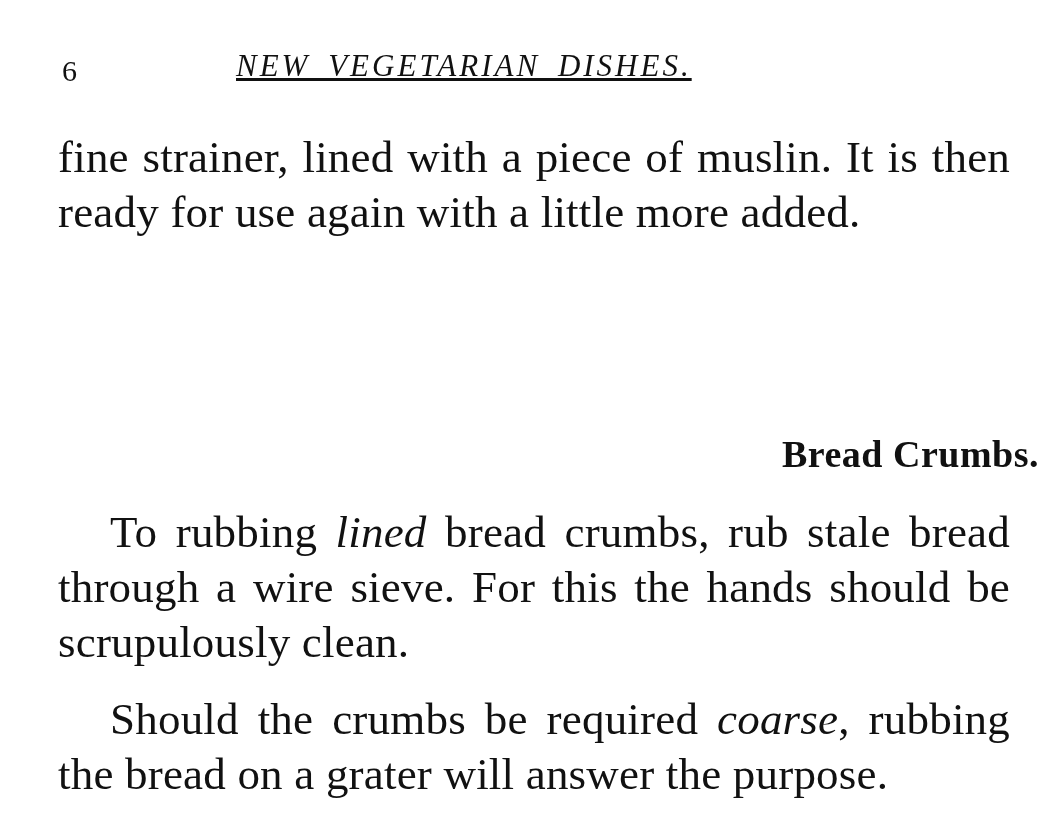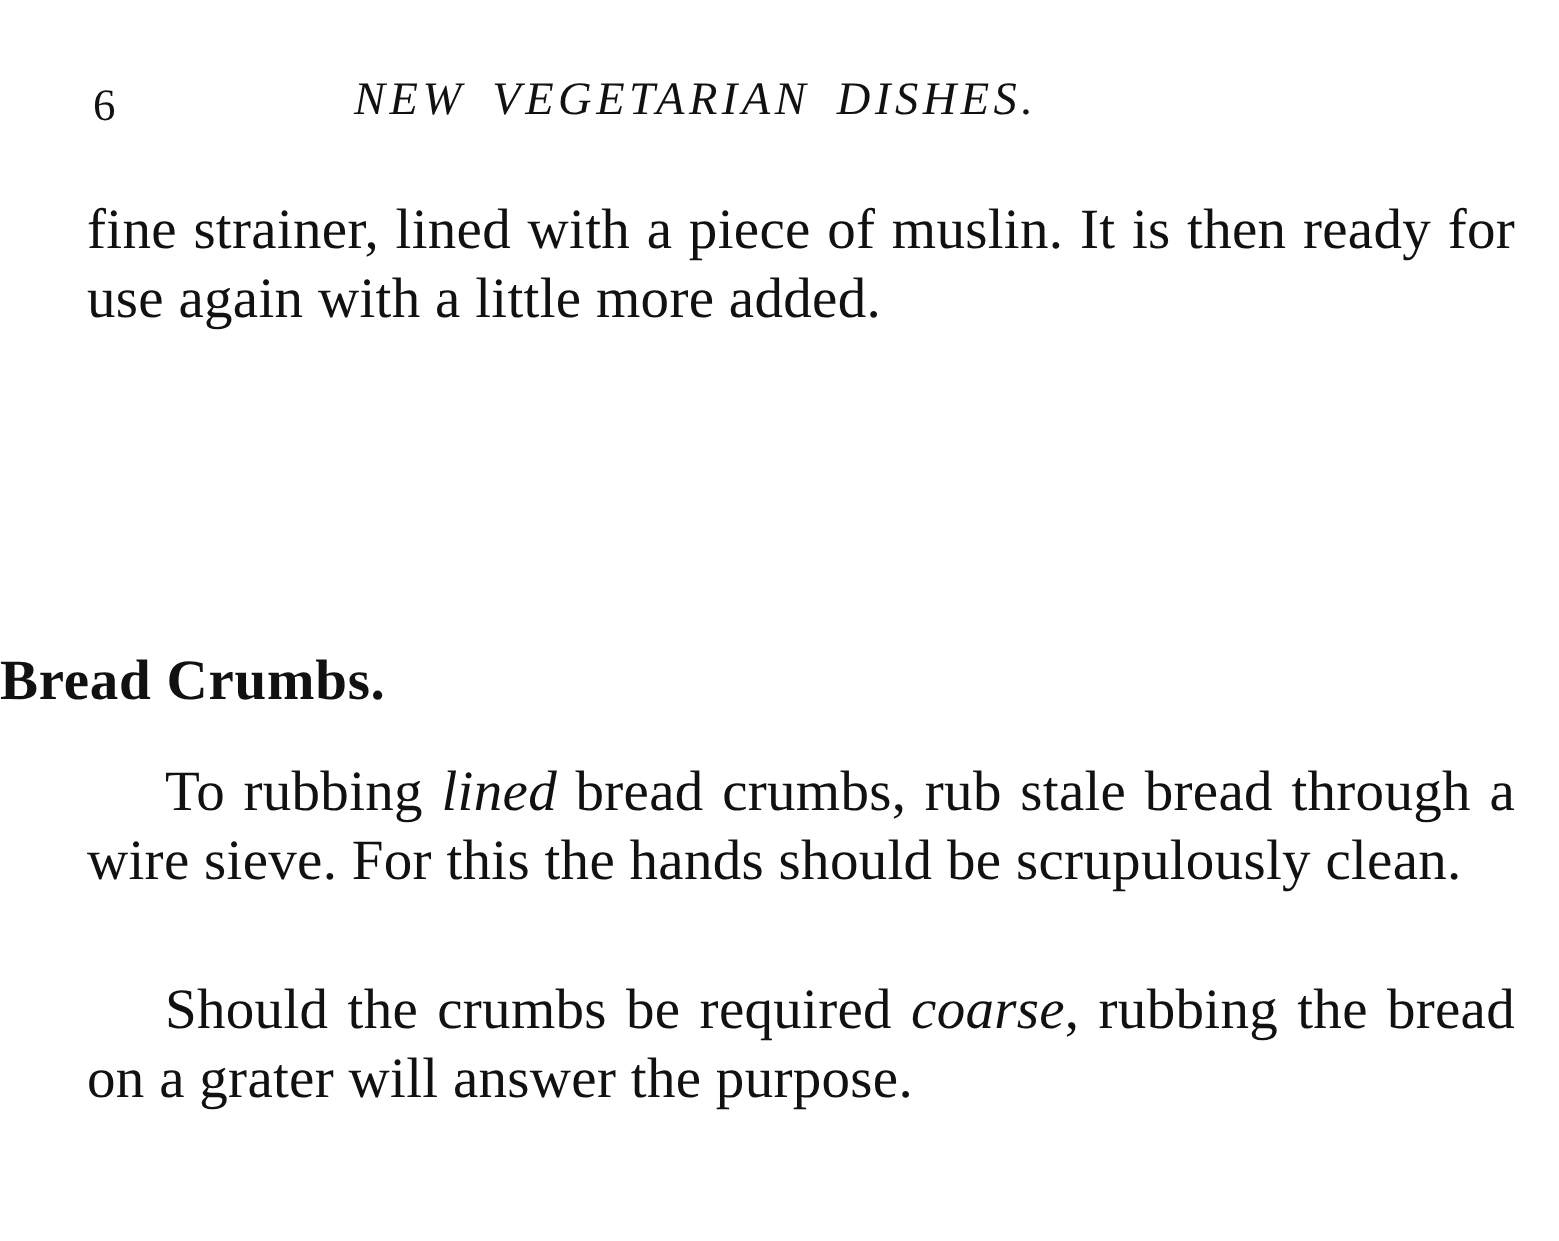--- a/index.html
+++ b/index.html
@@ -41,31 +41,32 @@
   .head-title {
     position: absolute;
     left: 236px;
     top: 0px;
     font-style: italic;
     font-size: 31px;
     letter-spacing: 3.0px;
     word-spacing: 7px;
     font-family: "Liberation Serif", serif;
     white-space: nowrap;
+    text-decoration: underline;
   }
 
   
   .body-block {
     position: absolute;
     left: 58px;
     width: 952px;
   }
   p.para {
     margin: 0 0 0 0;
-    font-size: 38px;
+    font-size: 45px;
     line-height: 1.22;
     text-align: justify;
     font-family: "Liberation Serif", serif;
     letter-spacing: 0.2px;
   }
   p.indent {
     text-indent: 52px;
   }
   p.para:last-child {
     text-align-last: left;
@@ -73,29 +74,29 @@
 
   .blk1 { top: 130px; }
   .blk2 { top: 243px; }
 
   
   .section-heading {
     position: absolute;
     top: 432px;
     left: 0;
     right: 0;
-    text-align: left;
+    text-align: right;
     font-size: 38px;
     font-weight: bold;
     letter-spacing: 0.5px;
     font-family: "Liberation Serif", serif;
   }
 
   .blk3 { top: 505px; }
-  .blk4 { top: 650px; }
+  .blk4 { top: 692px; }
 
   em.it {
     font-style: italic;
   }
 </style>
 </head>
 <body>
 
 <div class="page">
 

